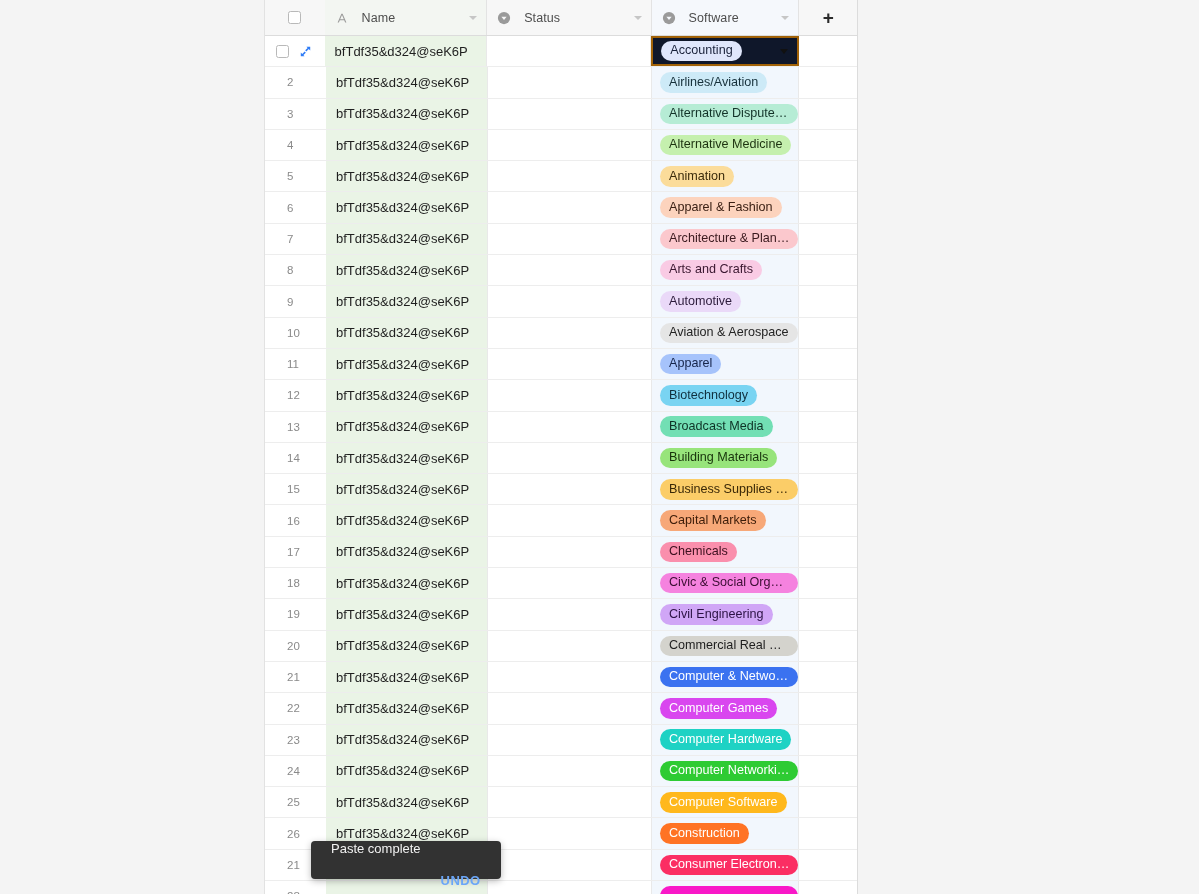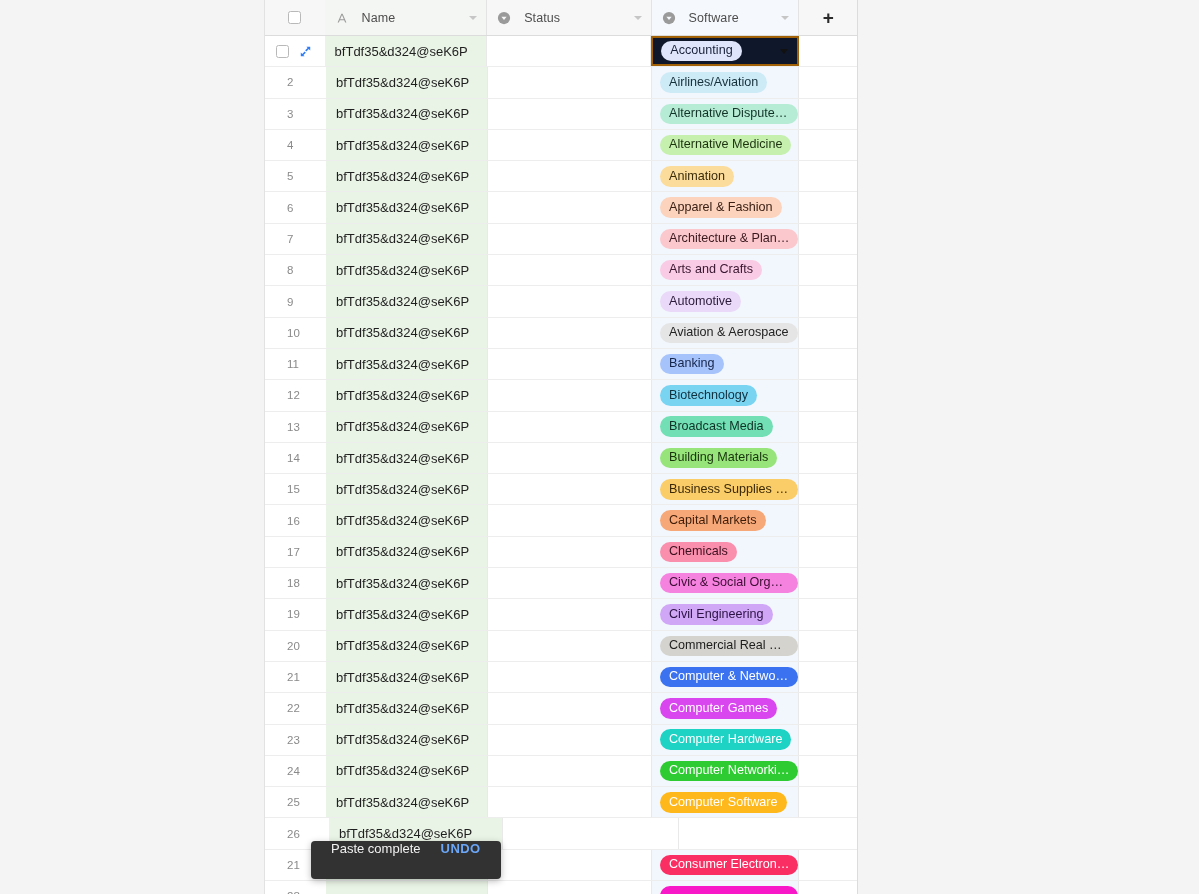--- a/index.html
+++ b/index.html
@@ -119,21 +119,21 @@
     position: absolute;
     left: 311px; top: 841px;
     display: flex; align-items: flex-start; gap: 20px;
     height: 38px;
     padding: 0 20px;
     background: #323232;
     border-radius: 4px;
     box-shadow: 0 2px 7px rgba(0,0,0,.28);
   }
   #toast .msg  { color: #f2f2f2; font-size: 13px; }
-  #toast .undo { color: #6ba6f7; font-size: 13px; font-weight: 700; letter-spacing: .4px; cursor: pointer; }
+  #toast .undo { color: #6ba6f7; font-size: 13px; font-weight: 700; letter-spacing: .4px; cursor: pointer; margin-top: 32px; }
 </style>
 </head>
 <body>
 
 <div id="app">
 
   <div id="grid">
 
     <div id="header">
       <div class="hcell h-check">
@@ -310,21 +310,21 @@
         </div>
         <div class="row">
           <div class="cell c-num">
             <span>11</span>
           </div>
           <div class="cell c-name">
             <span>bfTdf35&amp;d324@seK6P</span>
           </div>
           <div class="cell c-stat"></div>
           <div class="cell c-ind">
-            <span class="tag" style="background: rgb(166, 195, 251); color: rgb(22, 37, 74);">Banking</span>
+            <span class="tag" style="background: rgb(166, 195, 251); color: rgb(22, 37, 74);">Apparel</span>
           </div>
           <div class="cell c-tail"></div>
         </div>
         <div class="row">
           <div class="cell c-num">
             <span>12</span>
           </div>
           <div class="cell c-name">
             <span>bfTdf35&amp;d324@seK6P</span>
           </div>
@@ -504,20 +504,23 @@
           <div class="cell c-tail"></div>
         </div>
         <div class="row">
           <div class="cell c-num">
             <span>26</span>
           </div>
           <div class="cell c-name">
             <span>bfTdf35&amp;d324@seK6P</span>
           </div>
           <div class="cell c-stat"></div>
+          <div class="cell c-ind">
+            <span class="tag" style="background: rgb(255, 115, 36); color: rgb(255, 255, 255);">Construction</span>
+          </div>
           <div class="cell c-tail"></div>
         </div>
         <div class="row">
           <div class="cell c-num">
             <span>21</span>
           </div>
           <div class="cell c-name">
             <span>bfTdf35&amp;d324@seK6P</span>
           </div>
           <div class="cell c-stat"></div>

